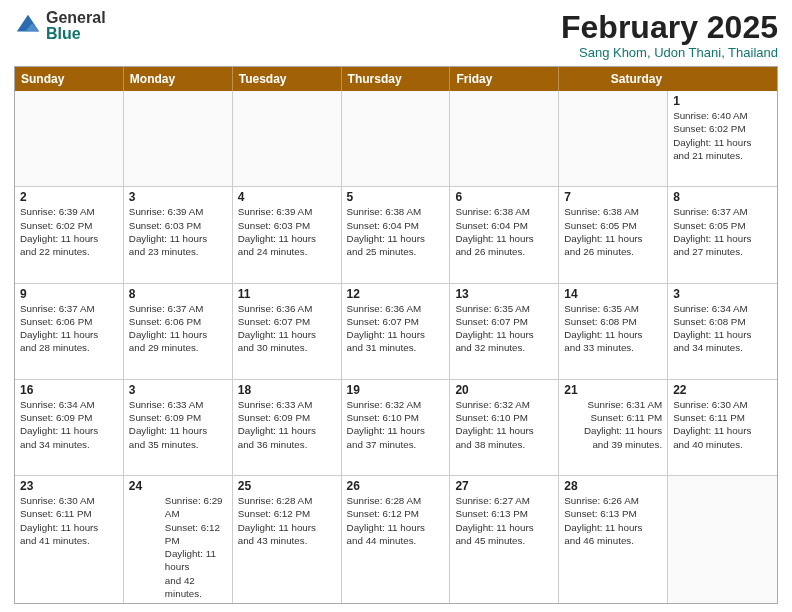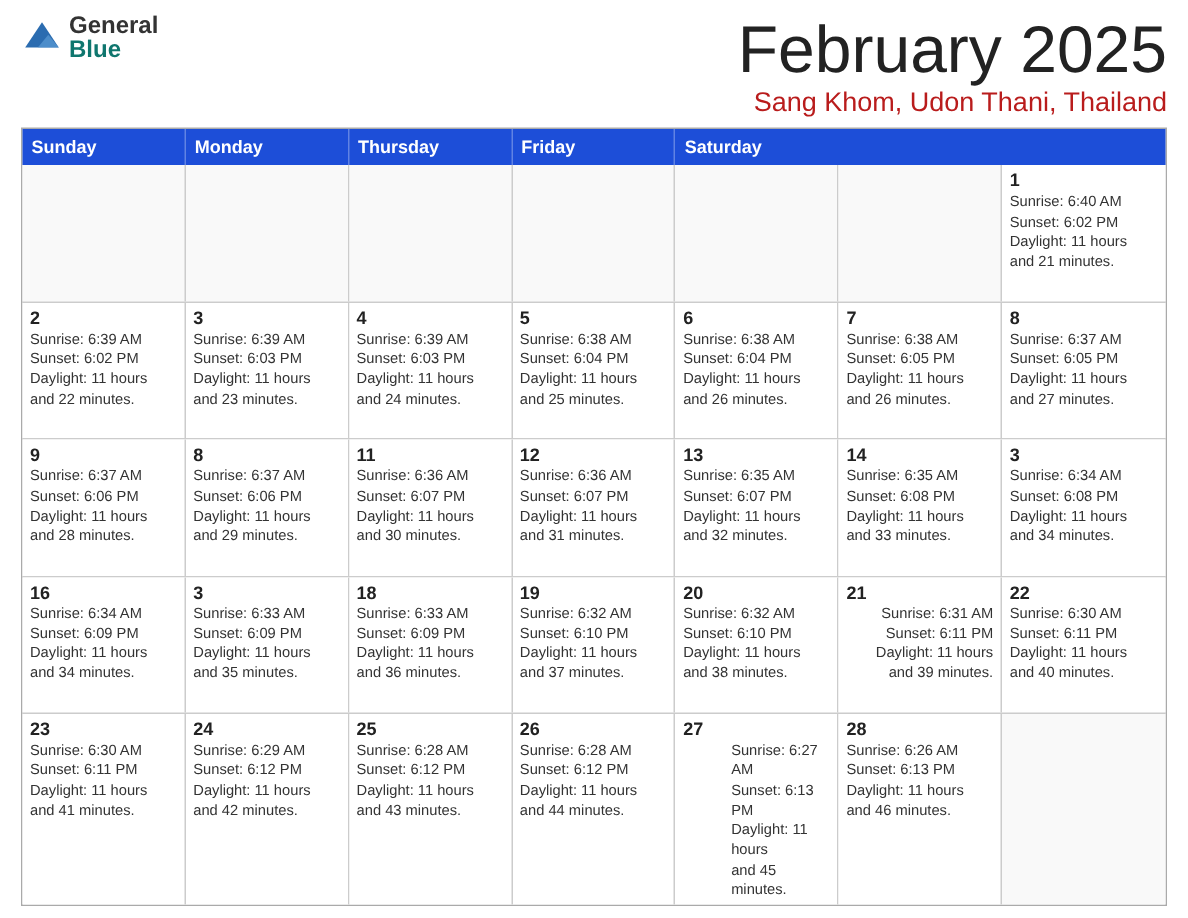--- a/index.html
+++ b/index.html
@@ -45,49 +45,49 @@
       color: #0f766e;
     }
     .logo-icon {
       width: 28px;
       height: 28px;
     }
     .header-right {
       text-align: right;
     }
     .month-title {
-      font-size: 44px;
-      font-weight: normal;
+      font-size: 32px;
+      font-weight: bold;
       color: #222;
       line-height: 1.1;
     }
     .location {
-      font-size: 18px;
-      color: #b91c1c;
+      font-size: 13px;
+      color: #0f766e;
     }
     .calendar {
       flex: 1;
       display: flex;
       flex-direction: column;
       border: 1px solid #aaa;
     }
     .cal-header {
       display: grid;
       grid-template-columns: repeat(7, 1fr);
-      background: #1d4ed8;
+      background: #a16207;
     }
     .cal-header-cell {
       color: #fff;
       font-size: 12px;
       font-weight: bold;
       padding: 5px 6px;
       text-align: left;
       border-right: 1px solid rgba(255,255,255,0.3);
     }
-    .cal-header-cell:last-child { border-right: none; }
+    .cal-header-cell:last-child { border-right: none; text-align: right; }
     .cal-body {
       flex: 1;
       display: flex;
       flex-direction: column;
     }
     .cal-row {
       display: grid;
       grid-template-columns: repeat(7, 1fr);
       flex: 1;
       border-top: 1px solid #ccc;
@@ -135,20 +135,21 @@
     <div class="header-right">
       <div class="month-title">February 2025</div>
       <div class="location">Sang Khom, Udon Thani, Thailand</div>
     </div>
   </div>
 
   <div class="calendar">
     <div class="cal-header">
     <div class="cal-header-cell">Sunday</div>
         <div class="cal-header-cell">Monday</div>
+        <div class="cal-header-cell">Tuesday</div>
         <div class="cal-header-cell">Thursday</div>
         <div class="cal-header-cell">Friday</div>
         <div class="cal-header-cell">Saturday</div>
       </div>
     <div class="cal-body">
     <div class="cal-row">
           <div class="cal-cell empty"></div>
           <div class="cal-cell empty"></div>
           <div class="cal-cell empty"></div>
           <div class="cal-cell empty"></div>
@@ -318,42 +319,42 @@
         <div class="cal-row">
           <div class="cal-cell">
             <span class="day-num">23</span>
             <div class="day-info" style="white-space: pre-line;">Sunrise: 6:30 AM
 Sunset: 6:11 PM
 Daylight: 11 hours
 and 41 minutes.</div>
           </div>
           <div class="cal-cell">
             <span class="day-num">24</span>
-            <div class="day-info" style="white-space: pre-line;">Sunrise: 6:29 AM
+            <div class="day-info" style="white-space: pre-line; margin-left: 36px;">Sunrise: 6:29 AM
 Sunset: 6:12 PM
 Daylight: 11 hours
 and 42 minutes.</div>
           </div>
           <div class="cal-cell">
             <span class="day-num">25</span>
             <div class="day-info" style="white-space: pre-line;">Sunrise: 6:28 AM
 Sunset: 6:12 PM
 Daylight: 11 hours
 and 43 minutes.</div>
           </div>
           <div class="cal-cell">
             <span class="day-num">26</span>
             <div class="day-info" style="white-space: pre-line;">Sunrise: 6:28 AM
 Sunset: 6:12 PM
 Daylight: 11 hours
 and 44 minutes.</div>
           </div>
           <div class="cal-cell">
             <span class="day-num">27</span>
-            <div class="day-info" style="white-space: pre-line; margin-left: 32px;">Sunrise: 6:27 AM
+            <div class="day-info" style="white-space: pre-line;">Sunrise: 6:27 AM
 Sunset: 6:13 PM
 Daylight: 11 hours
 and 45 minutes.</div>
           </div>
           <div class="cal-cell">
             <span class="day-num">28</span>
             <div class="day-info" style="white-space: pre-line;">Sunrise: 6:26 AM
 Sunset: 6:13 PM
 Daylight: 11 hours
 and 46 minutes.</div>

